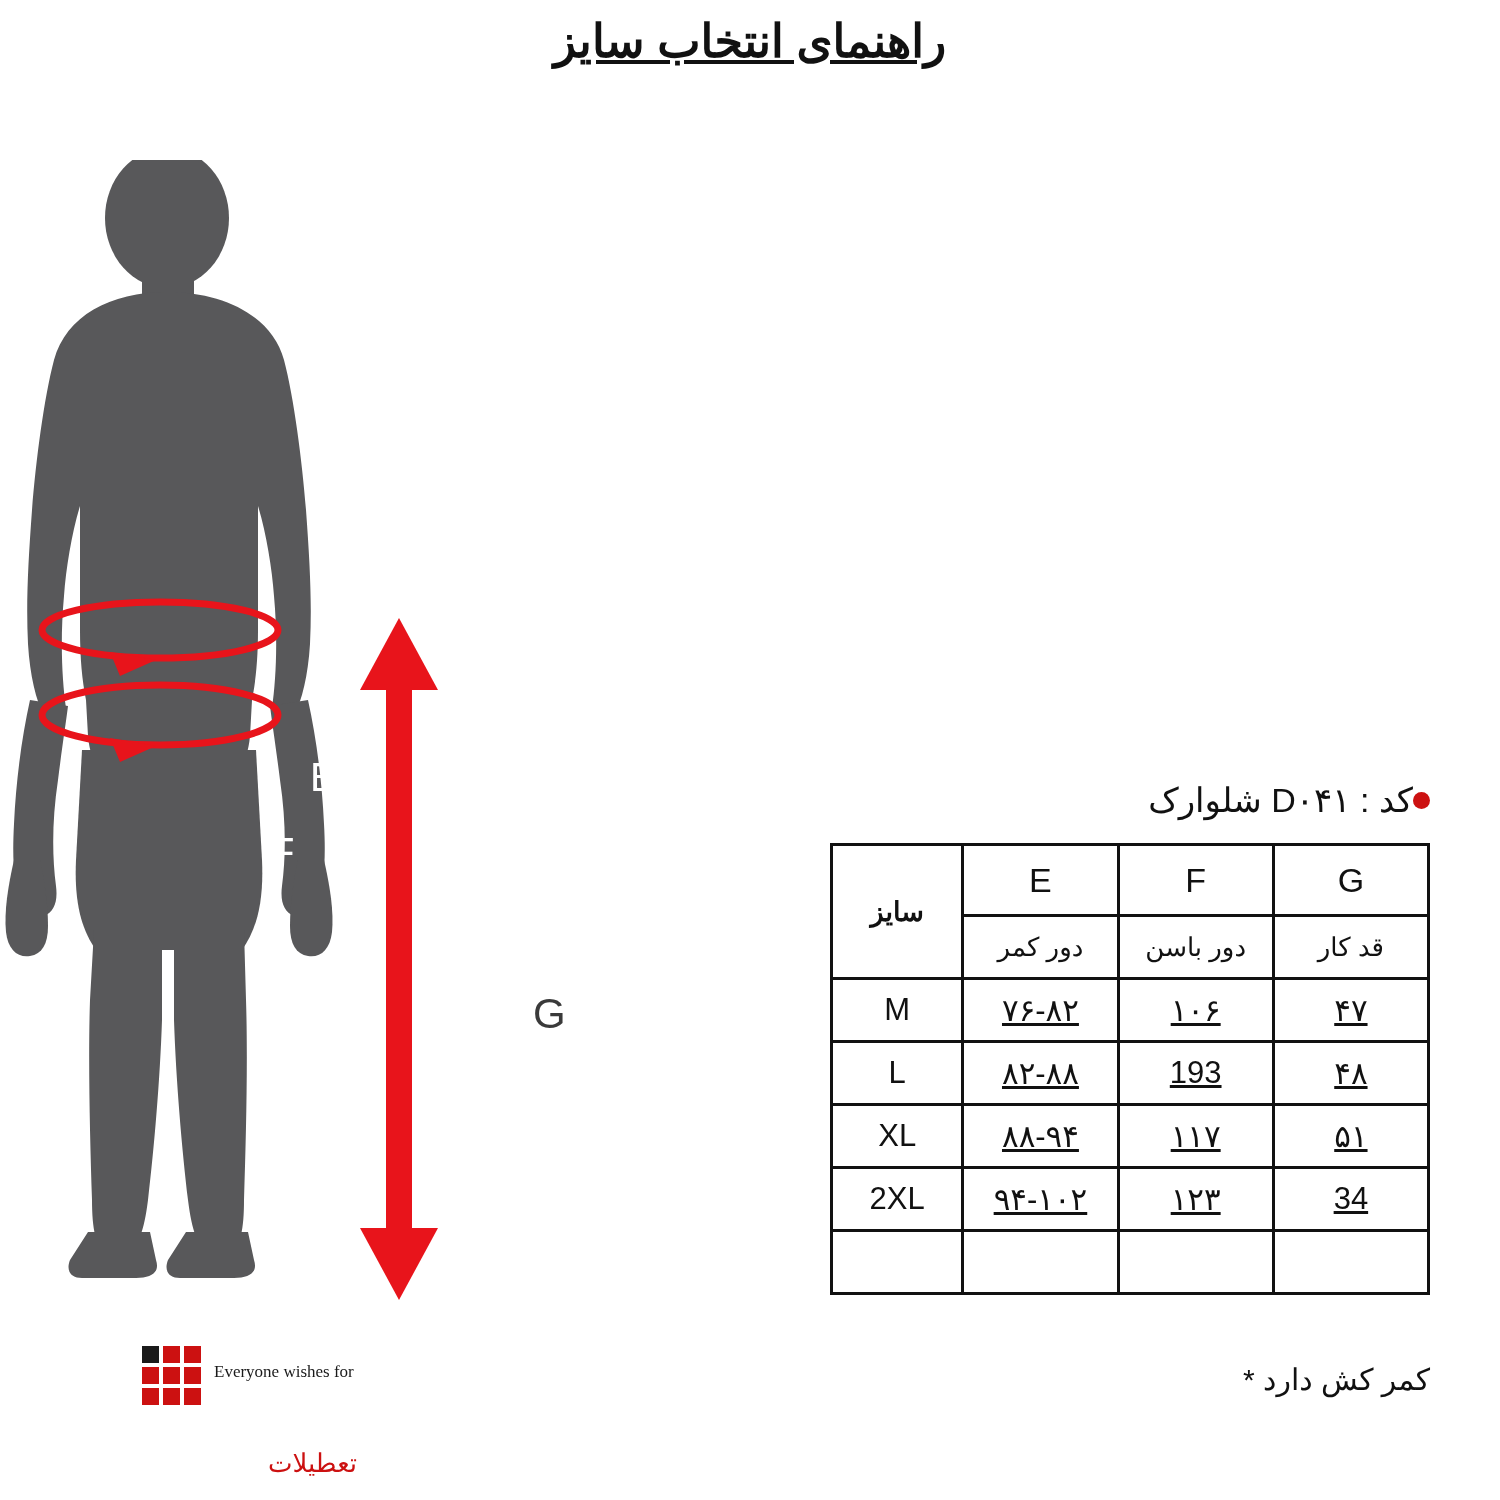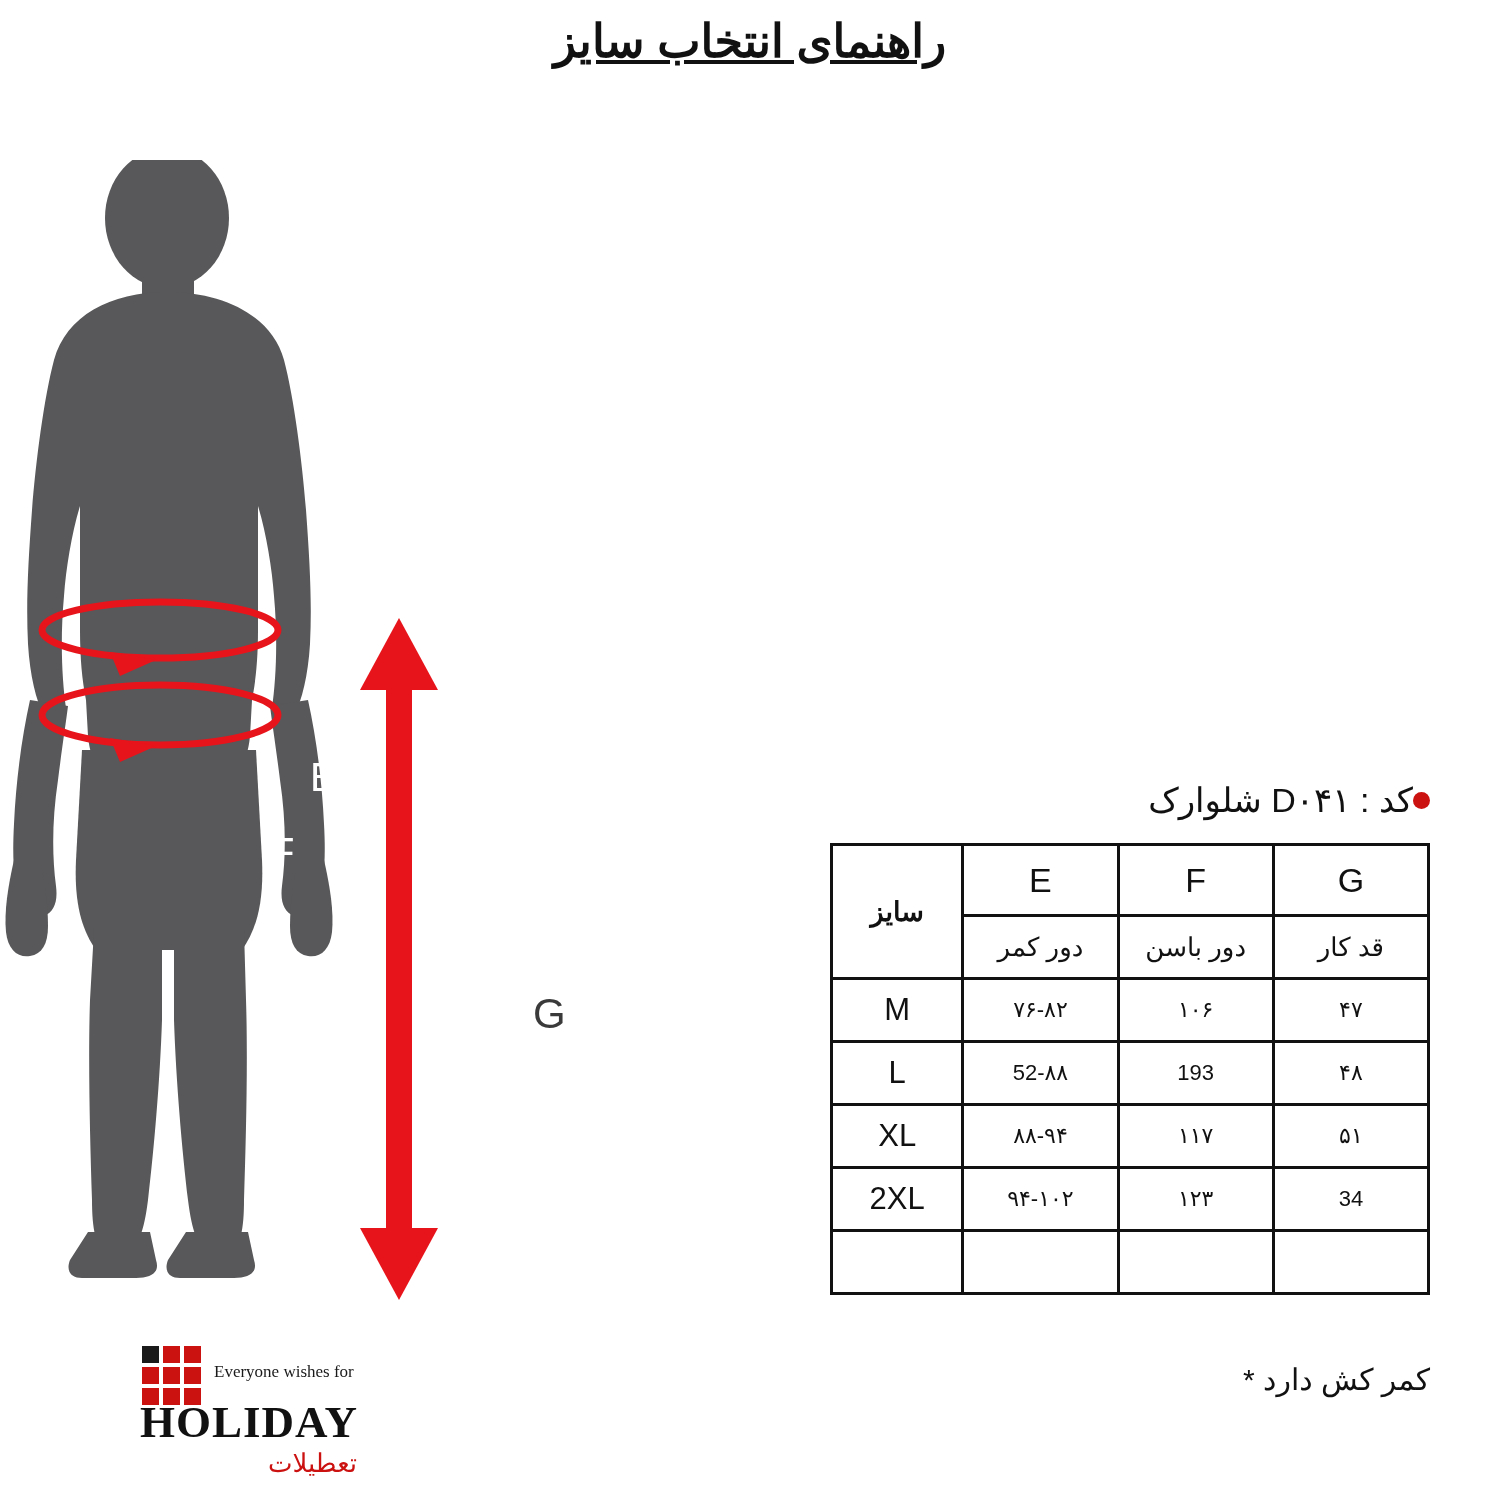--- a/index.html
+++ b/index.html
@@ -151,22 +151,23 @@
   }
   #size-table .hdr-fa {
     font-size: 26px;
     height: 58px;
   }
   #size-table .size-head {
     font-size: 27px;
     font-weight: bold;
   }
   #size-table .val {
-    font-size: 22px;
+    font-size: 31px;
     height: 58px;
+    text-decoration: underline;
   }
   #size-table .size-label {
     font-size: 31px;
   }
   #size-table .empty { height: 58px; }
 
   #note-1 {
     position: absolute;
     right: 70px;
     top: 1362px;
@@ -286,21 +287,20 @@
           <div class="sq"></div>
           <div class="sq"></div>
         </div>
       <div class="row">
           <div class="sq"></div>
           <div class="sq"></div>
           <div class="sq"></div>
         </div>
     </div>
     <div class="tagline">Everyone wishes for</div>
-    <div class="brand">HOLIDAY</div>
     <div class="brand-fa">تعطیلات</div>
   </div>
 
   <div id="code-line">
     <span class="bullet"></span>
     <span class="code-text">کد : D۰۴۱ شلوارک</span>
   </div>
 
   <table id="size-table">
     <colgroup>
@@ -323,21 +323,21 @@
       </tr>
       <tr>
         <td class="val">۴۷</td>
         <td class="val">۱۰۶</td>
         <td class="val">۷۶-۸۲</td>
         <td class="size-label">M</td>
       </tr>
       <tr>
         <td class="val">۴۸</td>
         <td class="val">193</td>
-        <td class="val">52-۸۸</td>
+        <td class="val">۸۲-۸۸</td>
         <td class="size-label">L</td>
       </tr>
       <tr>
         <td class="val">۵۱</td>
         <td class="val">۱۱۷</td>
         <td class="val">۸۸-۹۴</td>
         <td class="size-label">XL</td>
       </tr>
       <tr>
         <td class="val">34</td>

